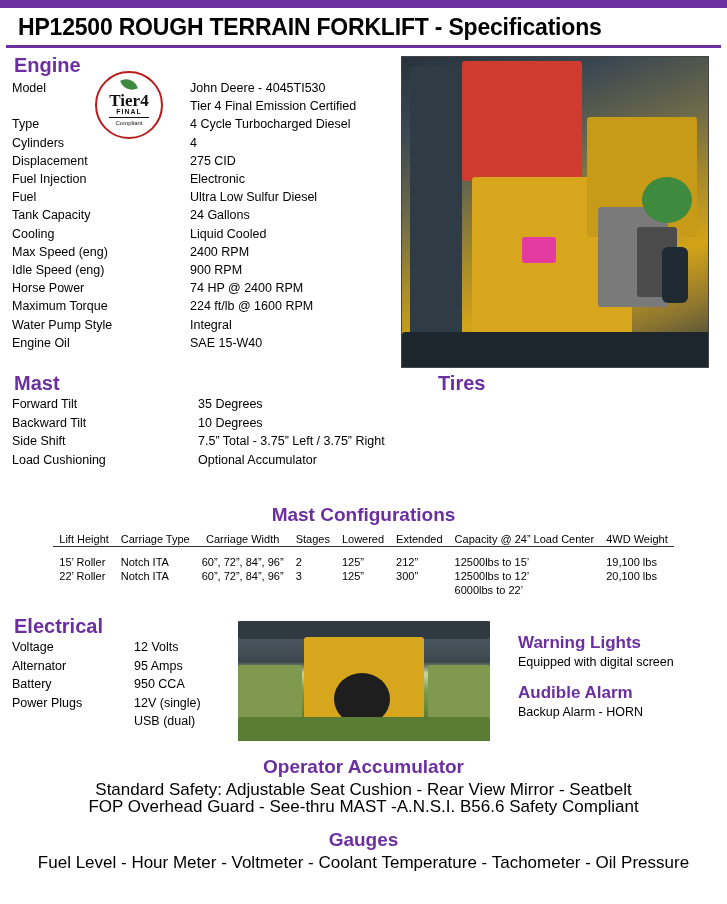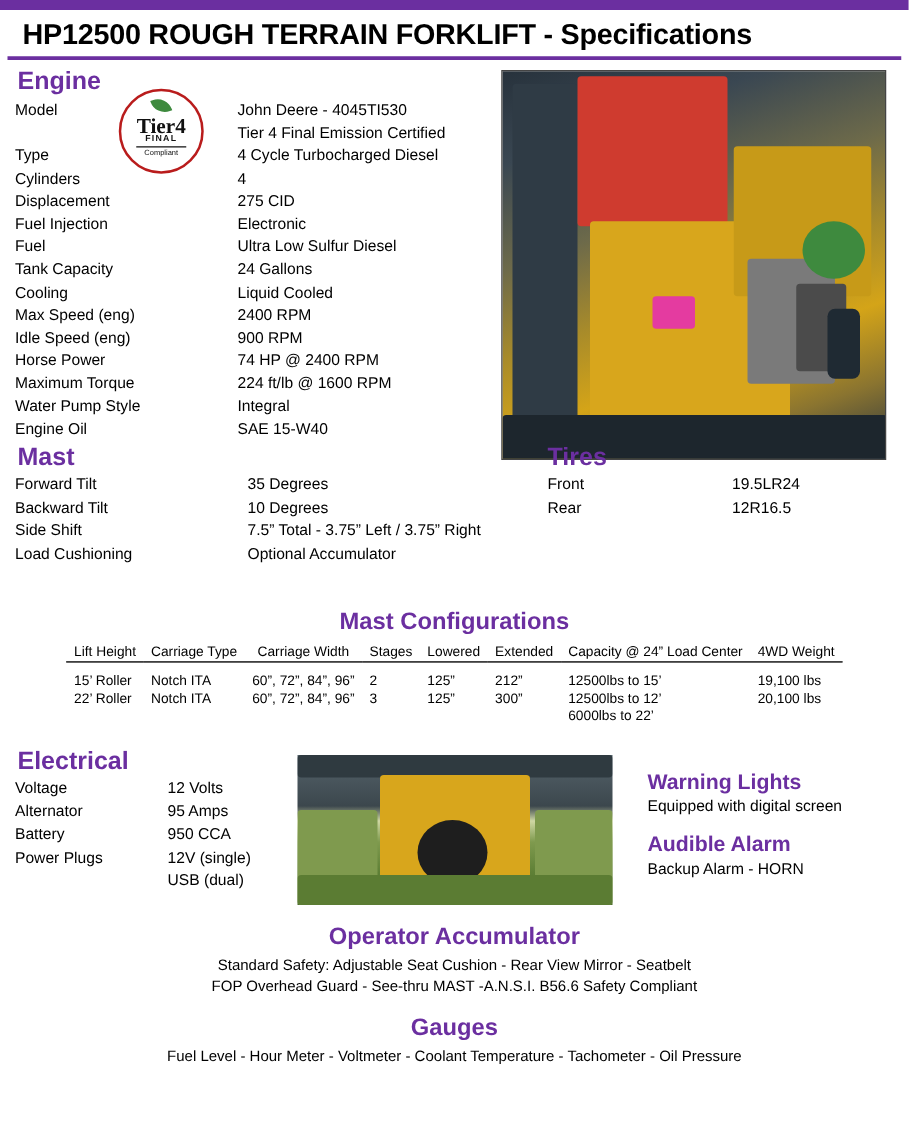--- a/index.html
+++ b/index.html
@@ -117,21 +117,21 @@
     box-sizing: border-box;
     background: linear-gradient(160deg, #27323c 0%, #3a4752 18%, #6d6a4a 38%, #a88b2a 55%, #d4a418 70%, #8a7430 85%, #2c3640 100%);
     overflow: hidden;
   }
   .ph-part {
     position: absolute;
     border-radius: 3px;
   }
   .mast-tires {
     position: relative;
-    margin-top: 3px;
+    margin-top: 20px;
     height: 110px;
   }
   .mast-head {
     padding-left: 14px;
   }
   .mast-table {
     border-collapse: collapse;
     font-size: 12.5px;
     margin-left: 12px;
   }
@@ -223,21 +223,21 @@
     text-align: center;
     margin-top: 6px;
   }
   .centered-block h2 {
     margin: 0 0 3px 0;
     font-size: 19px;
     color: #6b2fa0;
     font-weight: bold;
   }
   .centered-block .line {
-    font-size: 12px;
+    font-size: 17px;
     line-height: 17px;
   }
   .gauges {
     margin-top: 14px;
   }
 </style>
 </head>
 <body>
 
 <div class="top-bar"></div>
@@ -355,32 +355,20 @@
         </tr>
       <tr>
           <td class="label">Load Cushioning</td>
           <td>Optional Accumulator</td>
         </tr>
     </tbody>
   </table>
 
   <div class="tires-col">
     <div class="section-head">Tires</div>
-    <table class="tires-table">
-      <tbody>
-        <tr>
-            <td>Front</td>
-            <td class="value">19.5LR24</td>
-          </tr>
-        <tr>
-            <td>Rear</td>
-            <td class="value">12R16.5</td>
-          </tr>
-      </tbody>
-    </table>
   </div>
 </div>
 
 <div class="mast-config">
   <h2>Mast Configurations</h2>
   <table class="config-table">
     <thead>
       <tr>
         <th>Lift Height</th>
         <th>Carriage Type</th>

